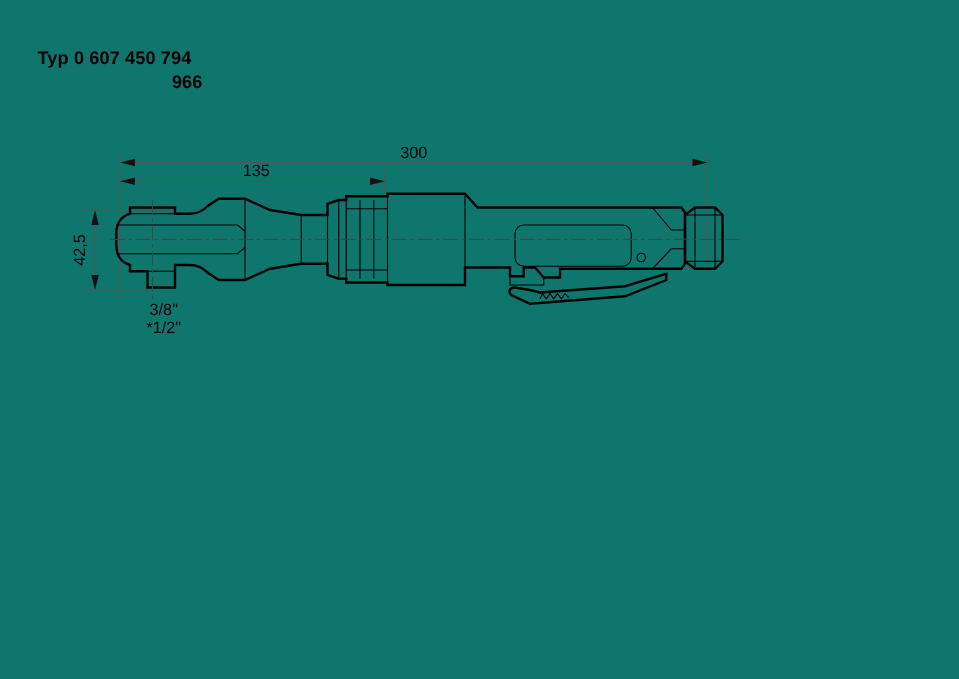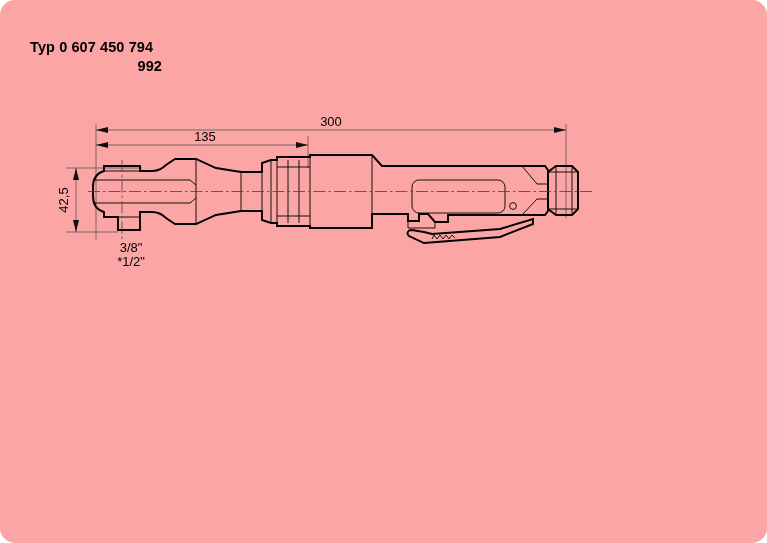--- a/index.html
+++ b/index.html
@@ -12,22 +12,21 @@
     width: 767px;
     height: 543px;
     position: relative;
     overflow: hidden;
     font-family: "Liberation Sans", sans-serif;
     color: #000000;
   }
   #page-root {
     position: absolute;
     inset: 0;
-    background: #fca5a5;
-    border-radius: 15px;
+    background: #0f766e;
   }
   .title-block {
     position: absolute;
     left: 30px;
     top: 38px;
     width: 260px;
     font-size: 14.5px;
     font-weight: bold;
     line-height: 19px;
     letter-spacing: 0.1px;
@@ -88,21 +87,21 @@
     stroke-dasharray: 12 3 2.5 3;
   }
 </style>
 </head>
 <body>
 
 <div id="page-root">
 
   <div class="title-block">
     <span class="title-line-1">Typ 0 607 450 794</span>
-    <span class="title-line-2">992</span>
+    <span class="title-line-2">966</span>
   </div>
 
   <svg id="drawing-canvas" viewBox="0 0 767 543">
 
     <g>
 
       <line class="ext-line" x1="96" y1="124" x2="96" y2="240"></line>
 
       <line class="ext-line" x1="308" y1="136" x2="308" y2="168"></line>
 

